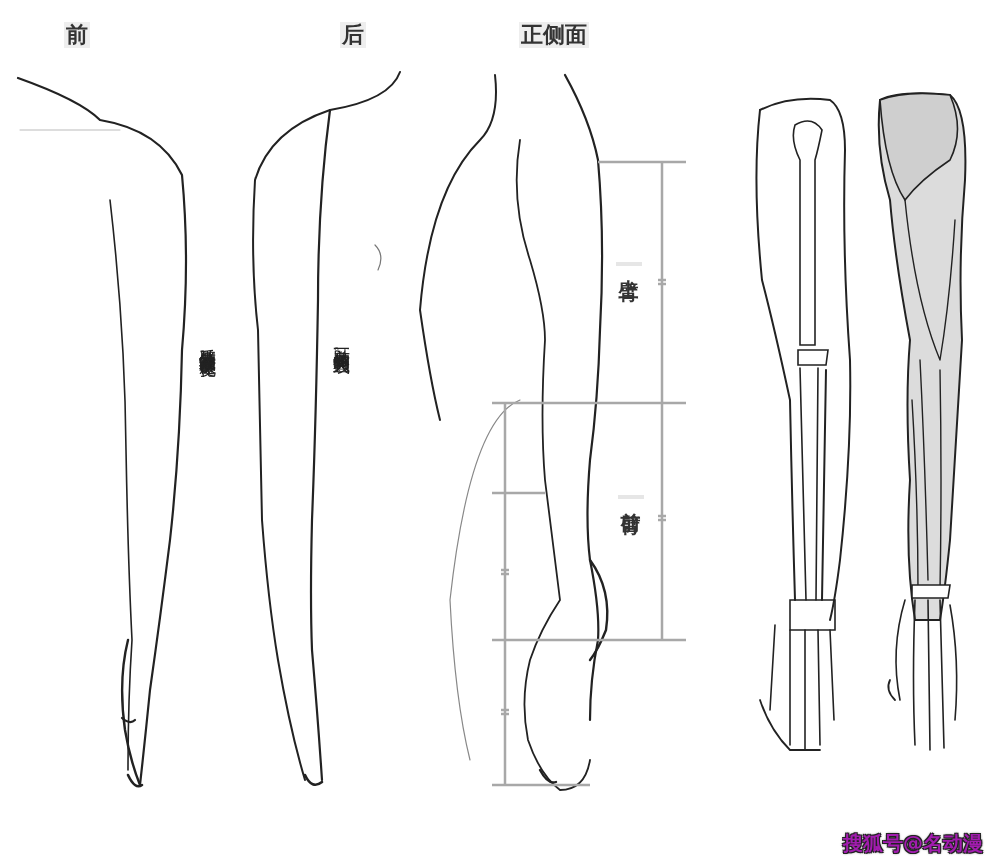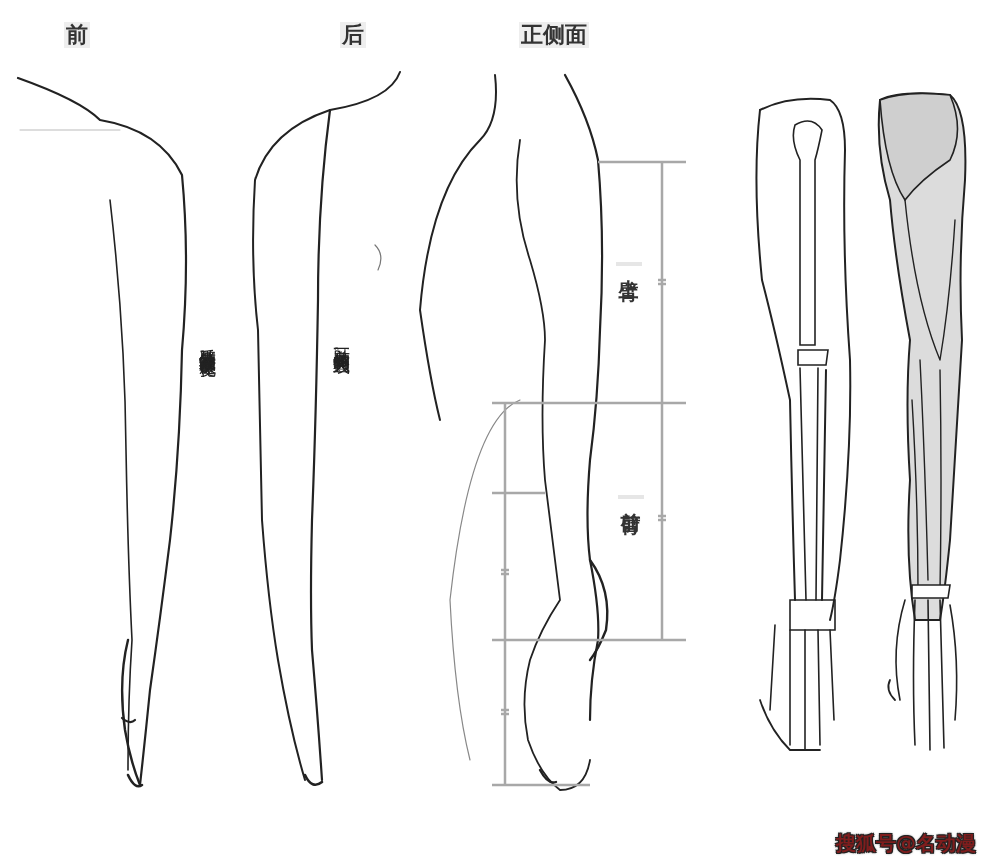--- a/index.html
+++ b/index.html
@@ -5,22 +5,22 @@
     html, body { margin: 0; padding: 0; background: #ffffff; }
     body { width: 1000px; height: 867px; position: relative; overflow: hidden;
       font-family: "DejaVu Sans", sans-serif; }
     .art { position: absolute; left: 0; top: 0; width: 1000px; height: 867px; }
     .view-title { position: absolute; font-weight: bold; font-size: 22px; color: #333;
       background: #eeeeee; padding: 0 2px; line-height: 26px; }
     .vtext { position: absolute; writing-mode: vertical-rl; font-size: 17px; color: #222;
       letter-spacing: 1px; line-height: 20px; }
     .seg-label { position: absolute; writing-mode: vertical-rl; font-size: 20px; font-weight: bold;
       color: #333; background: #e6e6e6; padding: 2px 1px; line-height: 24px; }
-    .watermark { position: absolute; right: 24px; bottom: 10px; font-size: 20px; font-weight: bold;
-      color: #7f1d1d; text-shadow: -1px -1px 0 #222, 1px -1px 0 #222, -1px 1px 0 #222, 1px 1px 0 #222, 0 0 3px #000; }
+    .watermark { position: absolute; right: 17px; bottom: 10px; font-size: 20px; font-weight: bold;
+      color: #a21caf; text-shadow: -1px -1px 0 #222, 1px -1px 0 #222, -1px 1px 0 #222, 1px 1px 0 #222, 0 0 3px #000; }
   </style>
 </head>
 <body>
 
 <svg class="art" viewBox="0 0 1000 867" xmlns="http://www.w3.org/2000/svg">
 
   <g fill="none" stroke="#222" stroke-linecap="round">
     <path d="M18 78 Q80 100 100 120 Q160 130 182 175 Q190 260 182 350 Q180 450 170 540 Q160 620 150 690 Q145 740 140 785" stroke-width="2.2"></path>
     <path d="M20 130 L120 130" stroke="#bbb" stroke-width="1"></path>
     <path d="M110 200 Q125 330 126 450 Q128 560 132 640 Q128 700 128 770" stroke-width="1.6"></path>

